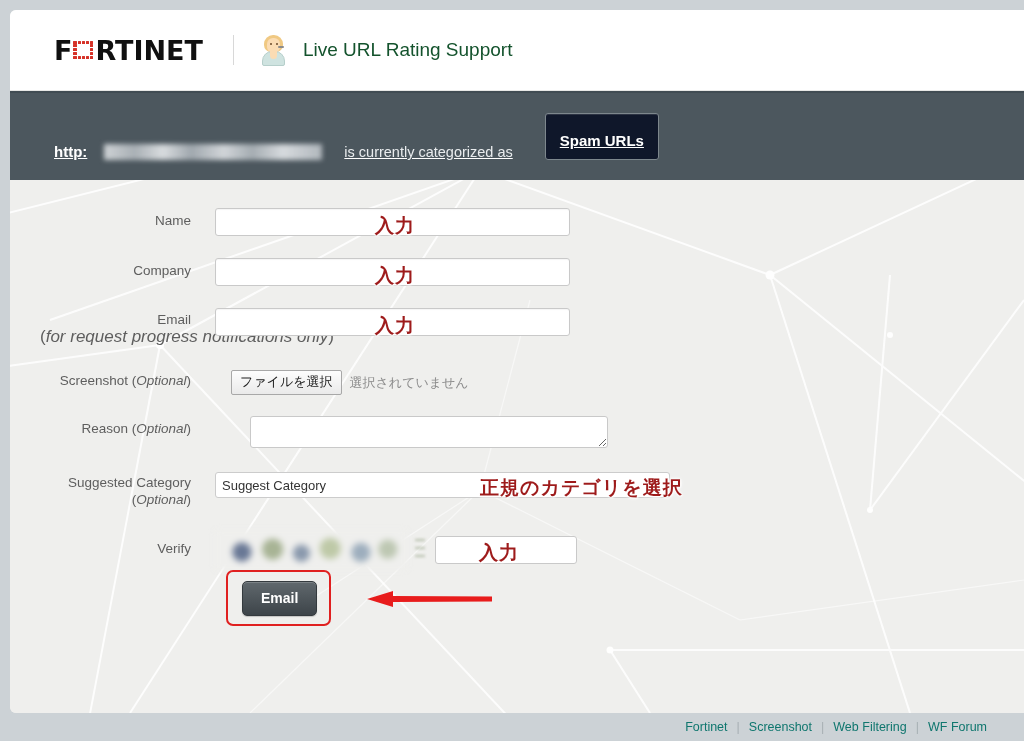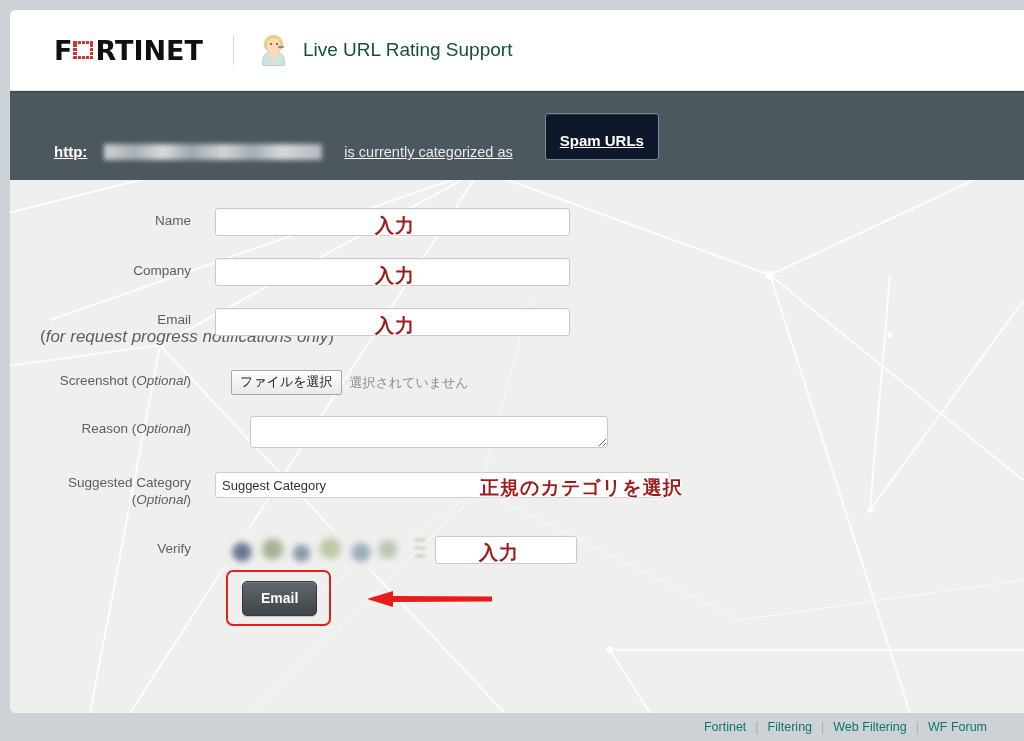--- a/index.html
+++ b/index.html
@@ -547,18 +547,18 @@
         </svg>
       </div>
 
     </div>
   </div>
 </div>
 
 <div class="footer">
   <a href="#">Fortinet</a>
   <span class="sep">|</span>
-  <a href="#">Filtering</a>
+  <a href="#">Screenshot</a>
   <span class="sep">|</span>
   <a href="#">Web Filtering</a>
   <span class="sep">|</span>
   <a href="#">WF Forum</a>
 </div>
 
 </body></html>

